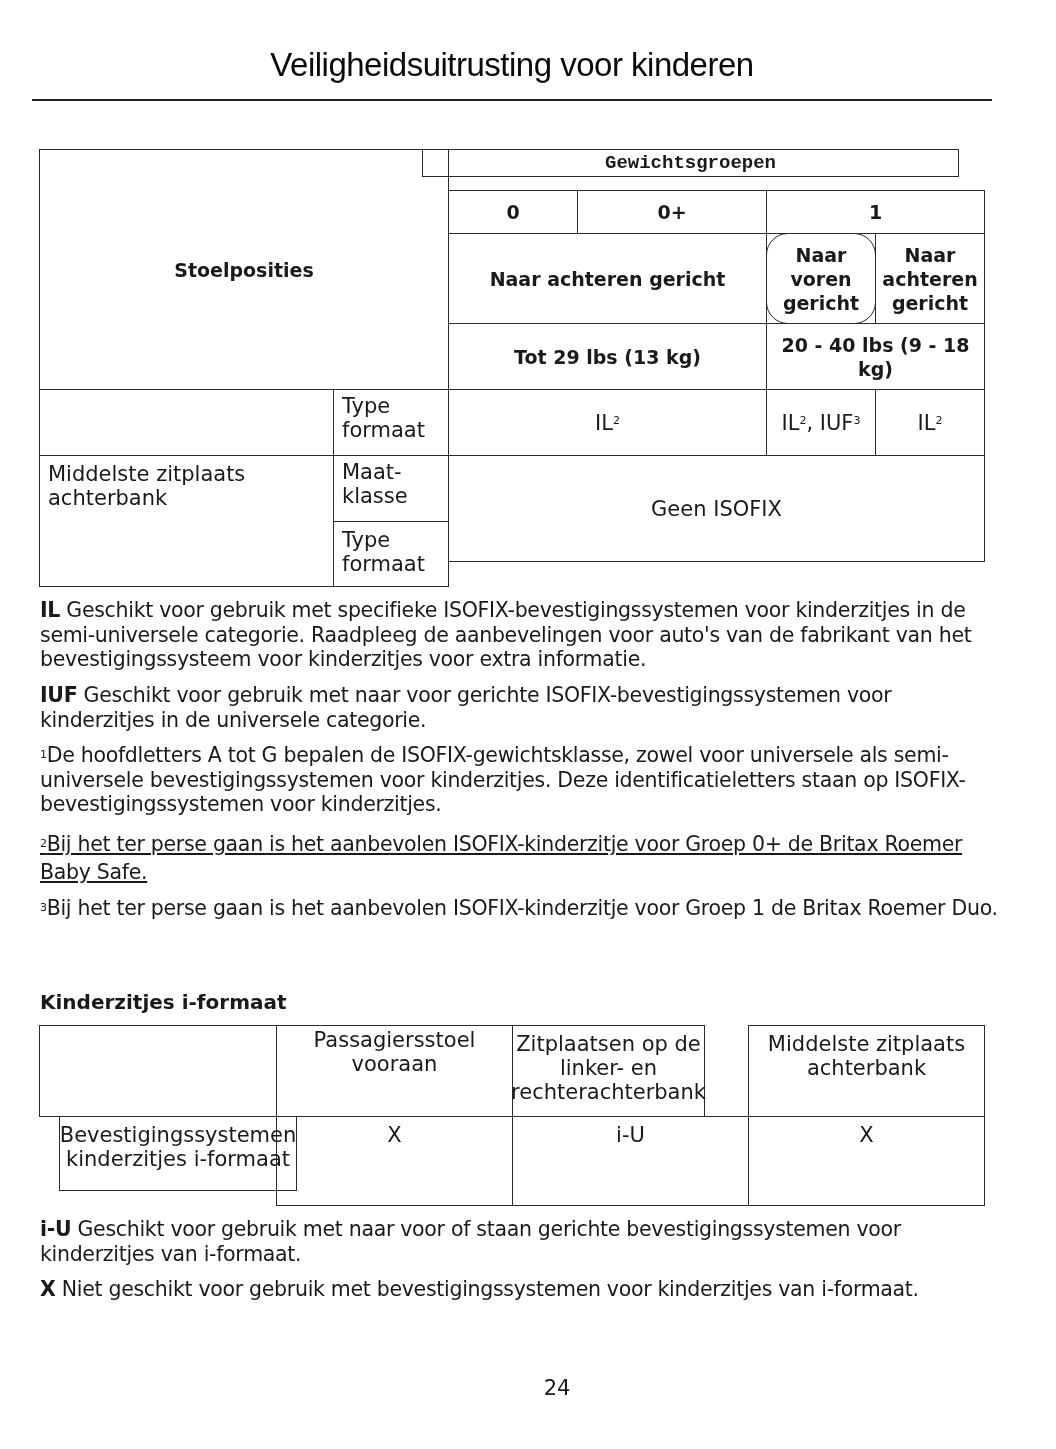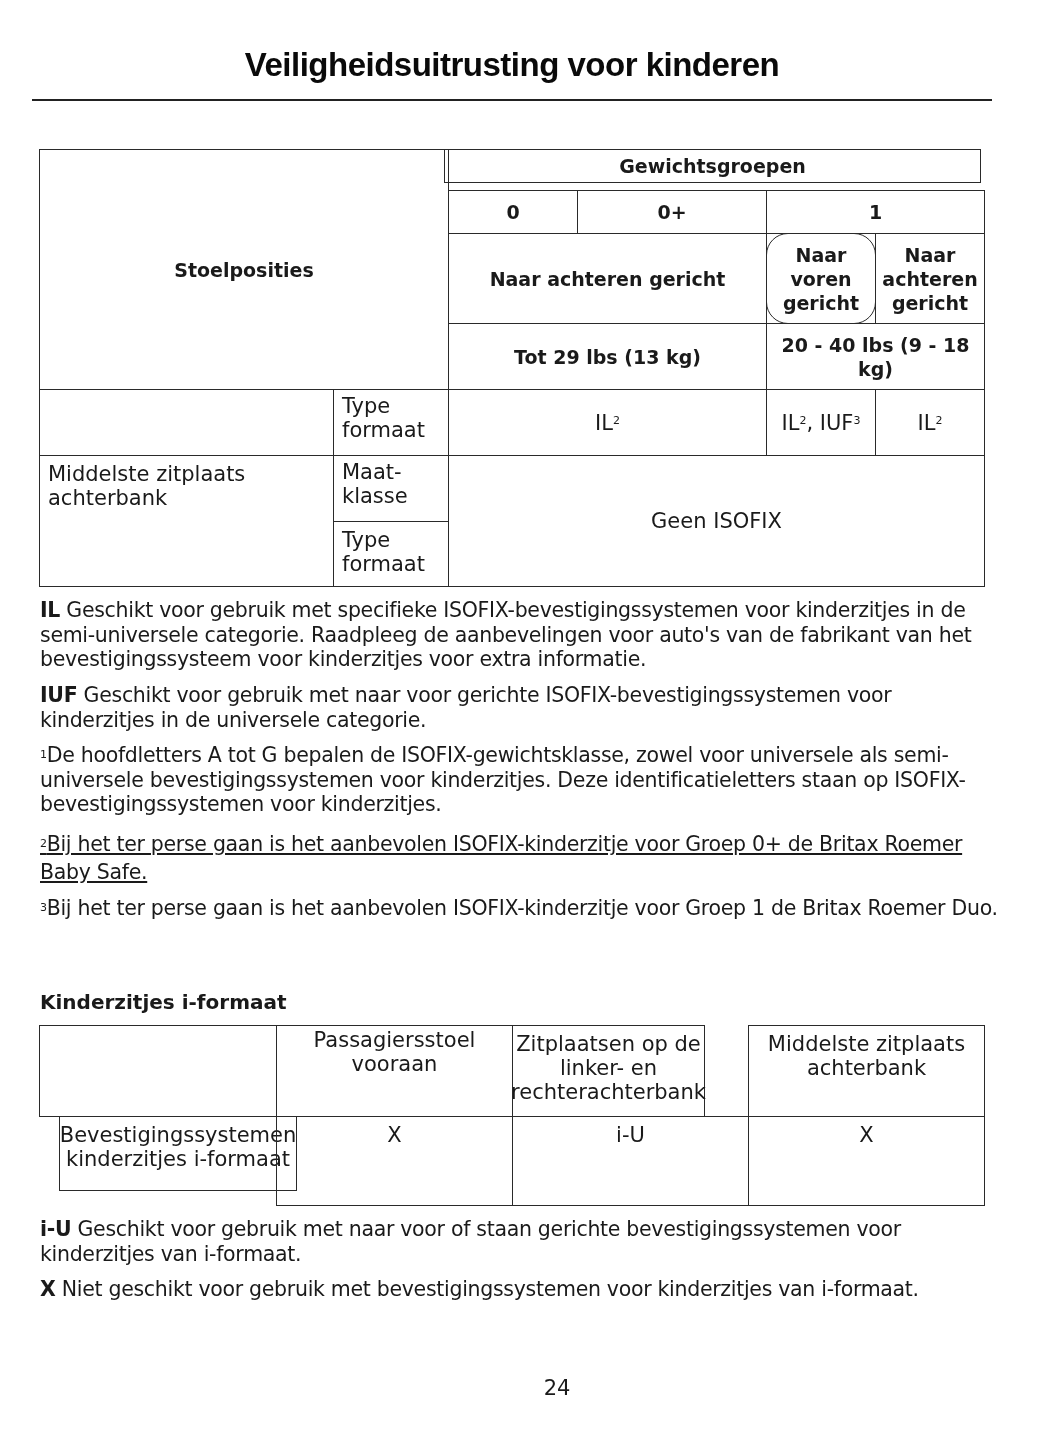--- a/index.html
+++ b/index.html
@@ -1,19 +1,19 @@
 <!DOCTYPE html>
 <html><head>
   <meta charset="utf-8">
   <style>
     html, body { margin:0; padding:0; background:#ffffff; }
     body { width:1056px; height:1449px; position:relative; overflow:hidden;
       font-family:"DejaVu Sans", sans-serif; color:#1a1a1a; }
     .title { position:absolute; left:0; top:46px; width:1024px; text-align:center;
-      font-family:"Liberation Sans", sans-serif; font-weight:bold; font-size:33px; letter-spacing:-0.5px; color:#0a0a0a; }
+      font-family:"Liberation Sans", sans-serif; font-weight:normal; font-size:33px; letter-spacing:-0.5px; color:#0a0a0a; }
     .rule { position:absolute; left:32px; top:99px; width:960px; height:2px; background:#222; }
     .cell { position:absolute; box-sizing:border-box; border:1.5px solid #2a2a2a;
       display:flex; align-items:center; justify-content:center; text-align:center; }
     .bold { font-family:"DejaVu Sans", sans-serif; font-weight:bold; font-size:19px; line-height:24px; }
     .reg { font-size:21px; line-height:24px; }
     .left { justify-content:flex-start; text-align:left; align-items:flex-start; padding:6px 8px; }
     .topc { align-items:flex-start; padding-top:6px; }
     sup { font-size:11px; vertical-align:top; position:relative; top:-2px; }
     .para { position:absolute; left:40px; width:960px; font-size:20.5px; line-height:24.5px; letter-spacing:-0.3px; }
     .para b { font-weight:bold; }
@@ -22,21 +22,21 @@
     .fn { font-size:11px; vertical-align:top; }
   </style>
 </head>
 <body>
 
 <div class="title">Veiligheidsuitrusting voor kinderen</div>
 <div class="rule"></div>
 
 <div>
   <div class="cell bold" style="left:39px;top:149px;width:410px;height:241px;">Stoelposities</div>
-  <div class="cell bold" style="left:444px;top:149px;width:537px;height:34px;">Gewichtsgroepen</div>
+  <div class="cell bold" style="left:422px;top:149px;width:537px;height:28px;font-family:Liberation Mono, monospace;">Gewichtsgroepen</div>
 
   <div class="cell bold" style="left:448px;top:190px;width:130px;height:44px;">0</div>
   <div class="cell bold" style="left:577px;top:190px;width:190px;height:44px;">0+</div>
   <div class="cell bold" style="left:766px;top:190px;width:219px;height:44px;">1</div>
 
   <div class="cell bold" style="left:448px;top:233px;width:319px;height:91px;">Naar achteren gericht</div>
   <div class="cell bold" style="left:766px;top:233px;width:110px;height:91px;padding:0 4px;border-radius:22px;">Naar voren gericht</div>
   <div class="cell bold" style="left:875px;top:233px;width:110px;height:91px;padding:0 4px;">Naar achteren gericht</div>
 
   <div class="cell bold" style="left:448px;top:323px;width:319px;height:67px;">Tot 29 lbs (13 kg)</div>
@@ -55,21 +55,21 @@
       <sup>3</sup>
   </div>
   <div class="cell reg" style="left:875px;top:389px;width:110px;height:67px;">
     <span>IL</span>
       <sup>2</sup>
   </div>
 
   <div class="cell reg left" style="left:39px;top:455px;width:295px;height:132px;padding-top:6px;">Middelste zitplaats achterbank</div>
   <div class="cell reg left" style="left:333px;top:455px;width:116px;height:67px;padding-top:4px;">Maat-klasse</div>
   <div class="cell reg left" style="left:333px;top:521px;width:116px;height:66px;padding-top:6px;">Type formaat</div>
-  <div class="cell reg" style="left:448px;top:455px;width:537px;height:132px;">Geen ISOFIX</div>
+  <div class="cell reg" style="left:448px;top:455px;width:537px;height:107px;">Geen ISOFIX</div>
 </div>
 
 <div class="para" style="top:598px;"><b>IL</b><span> Geschikt voor gebruik met specifieke ISOFIX-bevestigingssystemen voor kinderzitjes in de semi-universele categorie. Raadpleeg de aanbevelingen voor auto's van de fabrikant van het bevestigingssysteem voor kinderzitjes voor extra informatie.</span></div>
 <div class="para" style="top:683px;"><b>IUF</b><span> Geschikt voor gebruik met naar voor gerichte ISOFIX-bevestigingssystemen voor kinderzitjes in de universele categorie.</span></div>
 <div class="para" style="top:743px;"><span class="fn">1</span><span>De hoofdletters A tot G bepalen de ISOFIX-gewichtsklasse, zowel voor universele als semi-universele bevestigingssystemen voor kinderzitjes. Deze identificatieletters staan op ISOFIX-bevestigingssystemen voor kinderzitjes.</span></div>
 <div class="para" style="top:830px;line-height:28px;text-decoration:underline;"><span class="fn">2</span><span>Bij het ter perse gaan is het aanbevolen ISOFIX-kinderzitje voor Groep 0+ de Britax Roemer Baby Safe.</span></div>
 <div class="para" style="top:894px;line-height:28px;"><span class="fn">3</span><span>Bij het ter perse gaan is het aanbevolen ISOFIX-kinderzitje voor Groep 1 de Britax Roemer Duo.</span></div>
 
 <div class="sub">Kinderzitjes i-formaat</div>
 <div>

